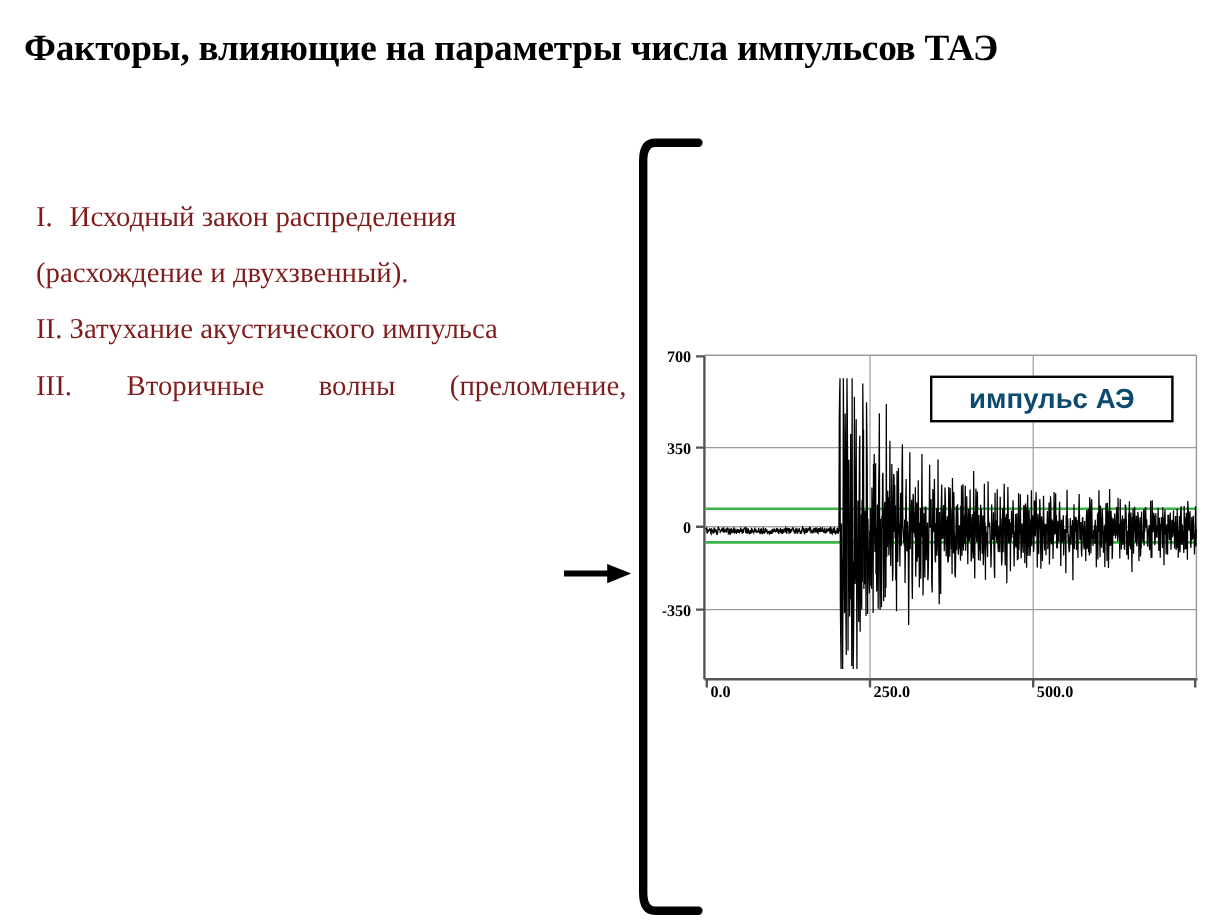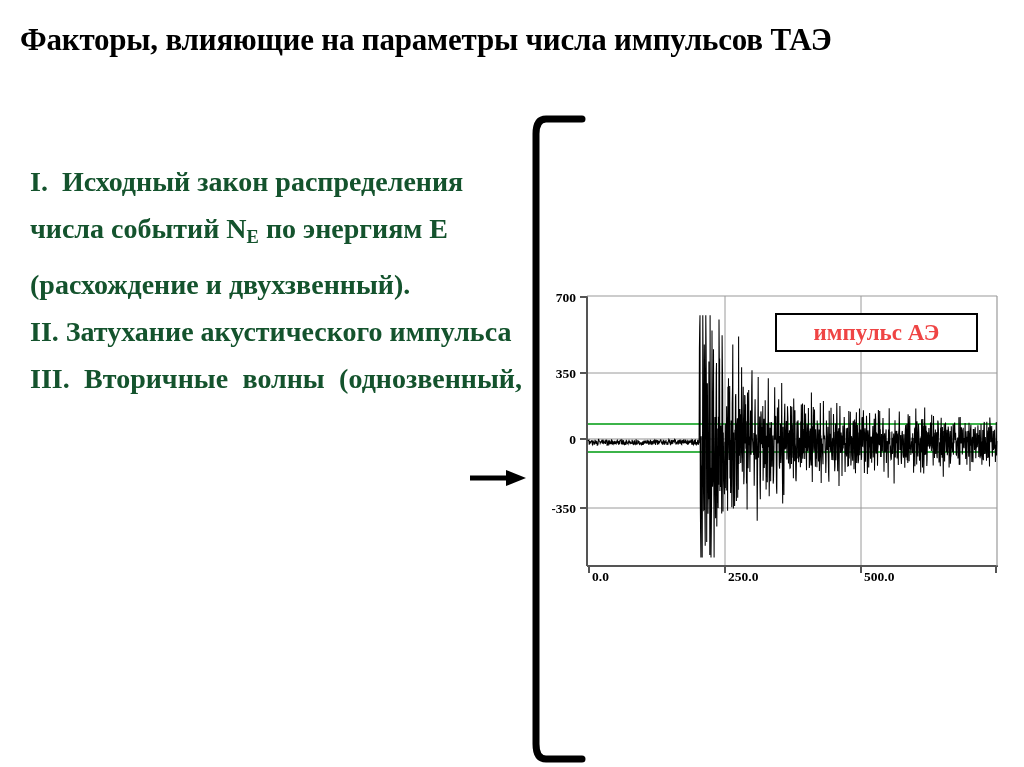--- a/index.html
+++ b/index.html
@@ -32,25 +32,24 @@
 
   
   #factor-list {
     position: absolute;
     left: 30px;
     top: 158px;
     width: 492px;
   }
   .factor-line {
     font-family: "Liberation Serif", "DejaVu Serif", serif;
-    font-size: 28px;
+    font-size: 24px;
     line-height: 47px;
-    color: #14532d;
+    color: #7f1d1d;
     white-space: nowrap;
-    font-weight: bold;
   }
   .factor-line.justify {
     white-space: normal;
     text-align: justify;
     text-align-last: justify;
   }
   .factor-line .num-gap { display: inline-block; width: 14px; }
   .factor-line sub {
     font-size: 0.66em;
     vertical-align: -0.28em;
@@ -99,45 +98,42 @@
     width: 203px;
     height: 39px;
     border: 2px solid #000000;
     background: #ffffff;
     display: flex;
     align-items: center;
     justify-content: center;
     box-sizing: border-box;
   }
   #pulse-callout-label {
-    font-family: Liberation Serif, serif;
+    font-family: Liberation Sans, sans-serif;
     font-size: 23px;
     font-weight: bold;
-    color: #ef4444;
+    color: #0c4a6e;
     line-height: 1;
     white-space: nowrap;
   }
 </style>
 </head>
 <body>
 
 <div id="slide">
 
   <div id="slide-title">Факторы, влияющие на параметры числа импульсов ТАЭ</div>
 
   <div id="factor-list">
     <div class="factor-line">
       <span>I.</span><span class="num-gap"></span><span>Исходный закон распределения</span>
     </div>
-    <div class="factor-line">
-      <span>числа событий N</span><sub>E</sub><span> по энергиям Е</span>
-    </div>
     <div class="factor-line">(расхождение и двухзвенный).</div>
     <div class="factor-line">II. Затухание акустического импульса</div>
-    <div class="factor-line justify">III. Вторичные волны (однозвенный,</div>
+    <div class="factor-line justify">III. Вторичные волны (преломление,</div>
   </div>
 
   <svg id="flow-arrow" viewBox="0 0 56 18">
     <line x1="0" y1="9" x2="38" y2="9" stroke="#000000" stroke-width="5"></line>
     <polygon points="36,1 56,9 36,17" fill="#000000"></polygon>
   </svg>
 
   <svg id="big-bracket" viewBox="0 0 58 650">
     <path d="M 52 5 L 16 5 Q 6 5 6 20 L 6 630 Q 6 645 16 645 L 52 645" fill="none" stroke="#000000" stroke-width="7" stroke-linecap="round"></path>
   </svg>

